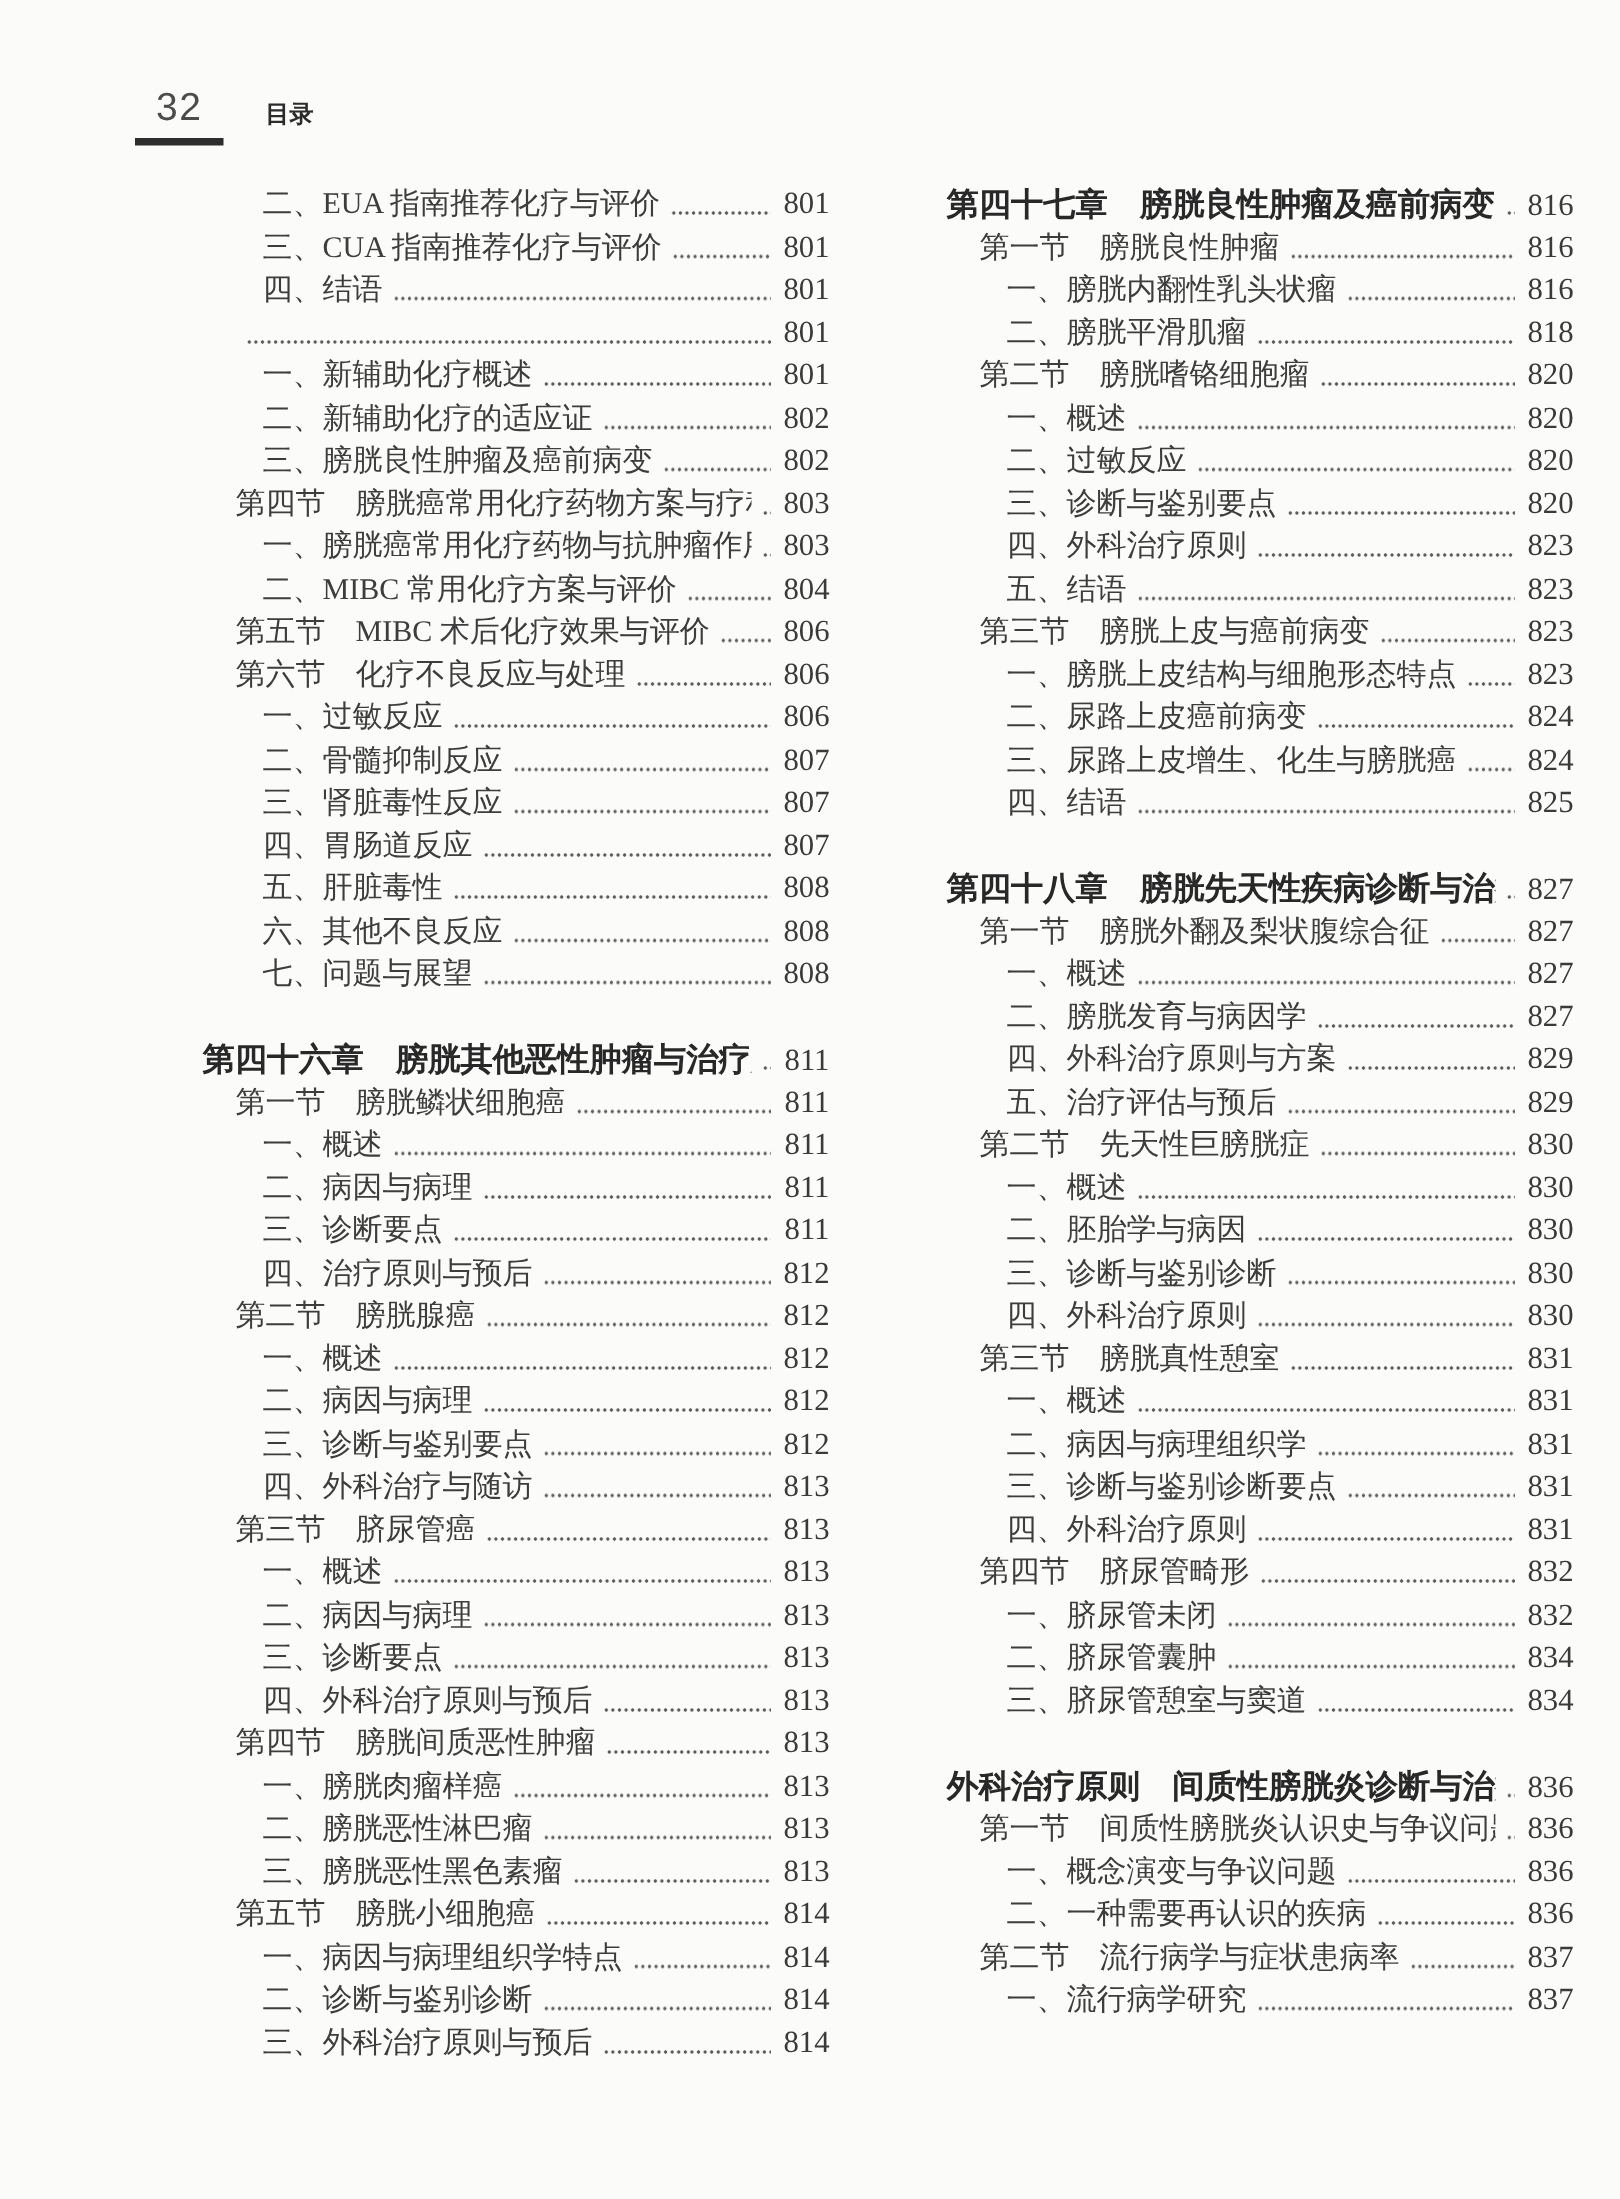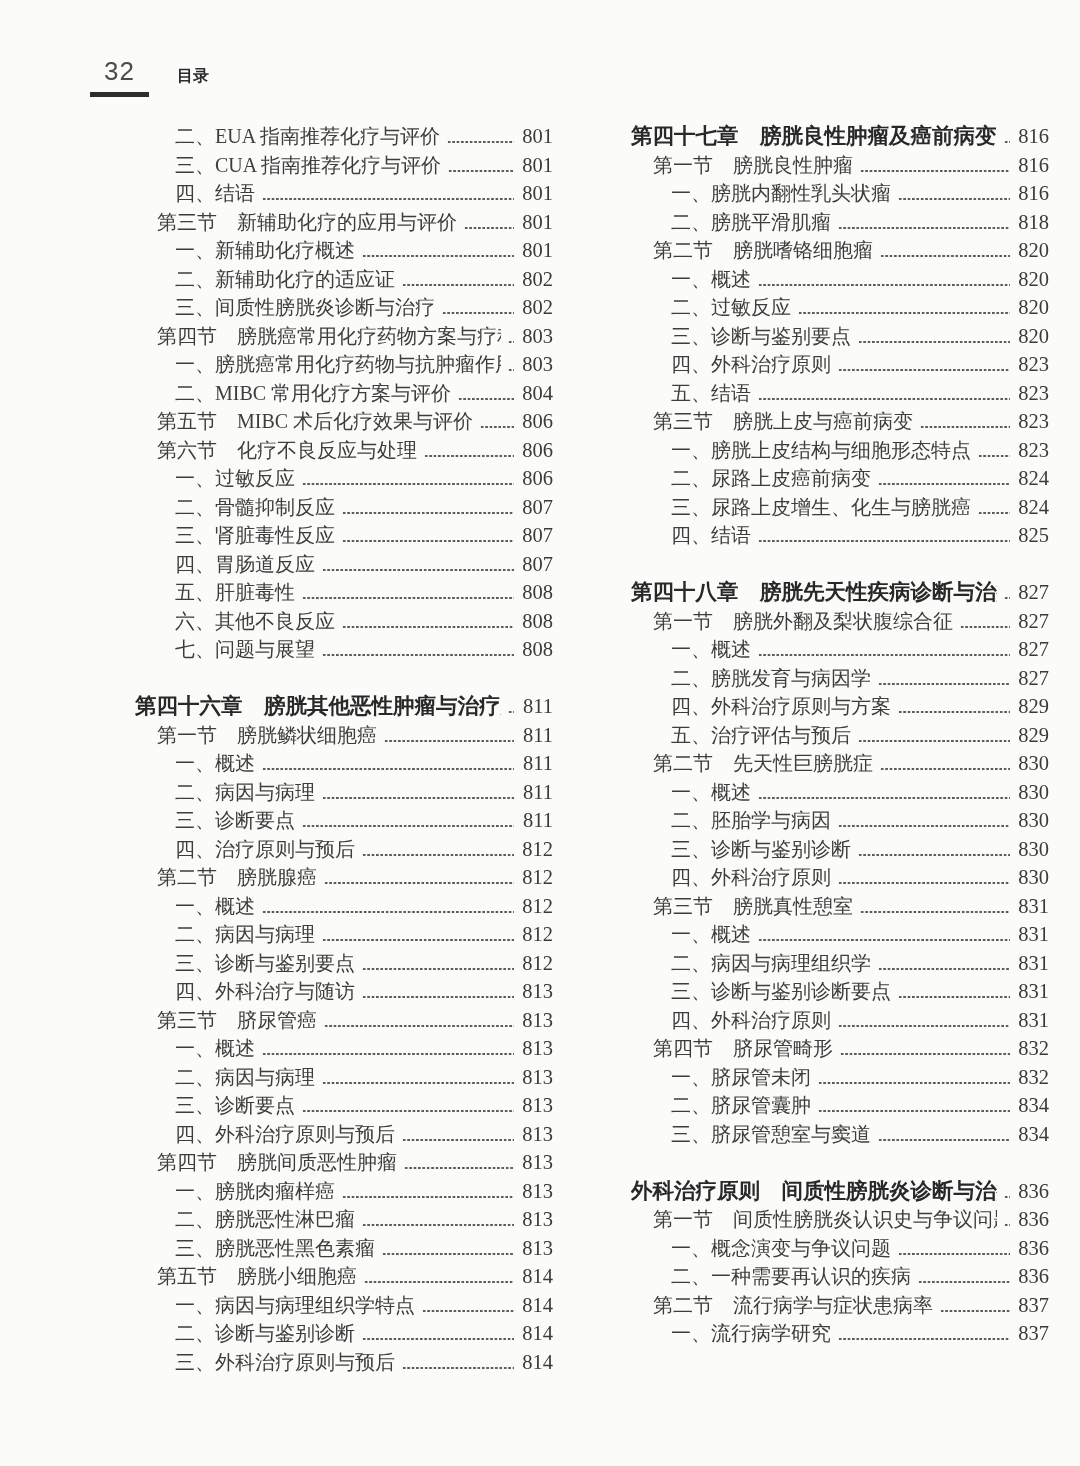--- a/index.html
+++ b/index.html
@@ -85,36 +85,35 @@
           <span class="title">三、CUA 指南推荐化疗与评价</span>
           <span class="leader"></span>
           <span class="pageno">801</span>
         </div>
         <div class="row item">
           <span class="title">四、结语</span>
           <span class="leader"></span>
           <span class="pageno">801</span>
         </div>
         <div class="row section">
-          <span class="title">第三节　新辅助化疗的应用与评价</span>
           <span class="leader"></span>
           <span class="pageno">801</span>
         </div>
         <div class="row item">
           <span class="title">一、新辅助化疗概述</span>
           <span class="leader"></span>
           <span class="pageno">801</span>
         </div>
         <div class="row item">
           <span class="title">二、新辅助化疗的适应证</span>
           <span class="leader"></span>
           <span class="pageno">802</span>
         </div>
         <div class="row item">
-          <span class="title">三、间质性膀胱炎诊断与治疗</span>
+          <span class="title">三、膀胱良性肿瘤及癌前病变</span>
           <span class="leader"></span>
           <span class="pageno">802</span>
         </div>
         <div class="row section">
           <span class="title">第四节　膀胱癌常用化疗药物方案与疗程</span>
           <span class="leader"></span>
           <span class="pageno">803</span>
         </div>
         <div class="row item">
           <span class="title">一、膀胱癌常用化疗药物与抗肿瘤作用</span>

